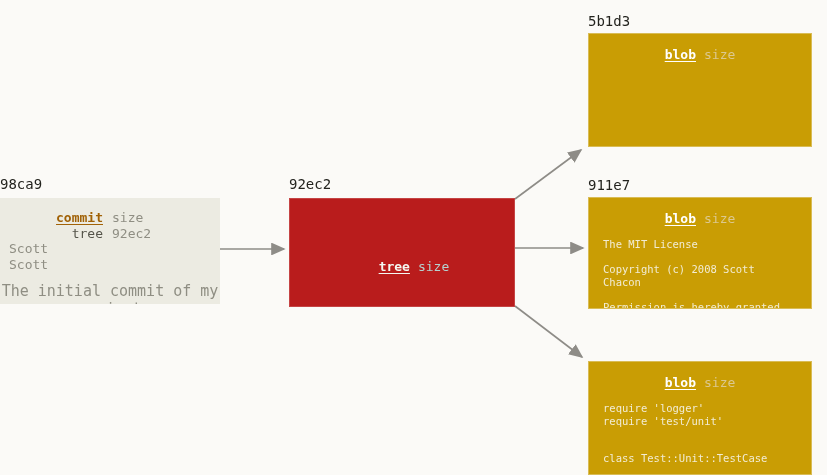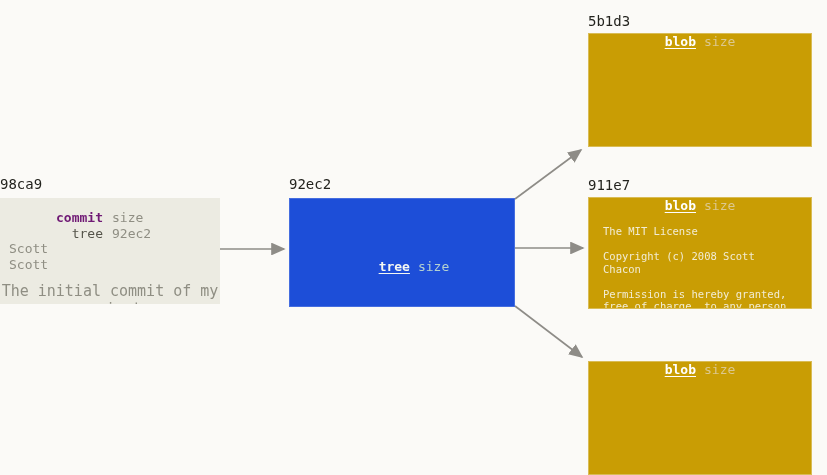--- a/index.html
+++ b/index.html
@@ -13,43 +13,43 @@
     font-size:14px; color:#23231e; letter-spacing:0;
   }
   .box { position:absolute; box-sizing:border-box; overflow:hidden; }
 
   
   #commit-box { left:0; top:198px; width:220px; height:106px; background:#ecebe2; }
   #commit-title { left:0; top:176px; width:220px; }
   .commit-rows { padding-top:12px; font-size:13px; line-height:15.5px; }
   .commit-row { display:flex; }
   .commit-row .lbl { width:103px; text-align:right; color:#55544a; white-space:pre; }
-  .commit-row.em .lbl { font-weight:bold; color:#701a75; text-underline-offset:2px; }
+  .commit-row.em .lbl { font-weight:bold; color:#a16207; text-decoration:underline; text-underline-offset:2px; }
   .commit-row .val { margin-left:9px; color:#8f8e83; white-space:pre; }
   .commit-message { margin-top:10px; text-align:center; font-size:15px; color:#8f8e83; }
 
   
-  #tree-box { left:289px; top:198px; width:226px; height:109px; background:#1d4ed8;
+  #tree-box { left:289px; top:198px; width:226px; height:109px; background:#b91c1c;
               border:1px solid rgba(255,255,255,0.18); }
   #tree-title { left:289px; top:176px; width:226px; }
   .tree-rows { padding:12px 0 0 26px; font-size:13px; line-height:16px; white-space:pre; }
   .tree-row { white-space:pre; }
   .kw { font-weight:bold; color:#f4f7f2; }
   .kw.u { text-decoration:underline; text-underline-offset:2px; }
   .rest { color:#b5d2d0; margin-left:8px; }
 
   
   .blob-box { left:588px; width:224px; background:#c99d04; border:1px solid #d9bc55; }
   #blob1-box { top:33px;  height:114px; }
   #blob2-box { top:197px; height:112px; }
   #blob3-box { top:361px; height:114px; }
   #blob1-title { left:588px; top:13px;  width:224px; }
   #blob2-title { left:588px; top:177px; width:224px; }
   #blob3-title { left:588px; top:341px; width:224px; }
-  .blob-header { text-align:center; font-size:13px; }
+  .blob-header { text-align:center; padding-top:13px; font-size:13px; }
   .blob-kw { font-weight:bold; color:#ffffff; text-decoration:underline; text-underline-offset:2px; }
   .blob-size { color:#dcc88f; margin-left:8px; }
   .blob-content { margin-top:12px; padding:0 14px; font-size:10.5px; line-height:12.5px;
                   color:#f2ecd4; white-space:pre-wrap; }
 
   
   #arrows { position:absolute; left:0; top:0; width:827px; height:475px; pointer-events:none; }
 </style>
 </head>
 <body>
@@ -118,15 +118,20 @@
 Copyright (c) 2008 Scott Chacon
 
 Permission is hereby granted,
 free of charge, to any person</div>
   </div>
 
   <div class="box blob-box" id="blob3-box">
     <div class="blob-header">
       <span class="blob-kw">blob</span><span class="blob-size">size</span>
     </div>
+    <div class="blob-content">require 'logger'
+require 'test/unit'
+
+
+class Test::Unit::TestCase</div>
   </div>
 
 </div>
 
 </body></html>

